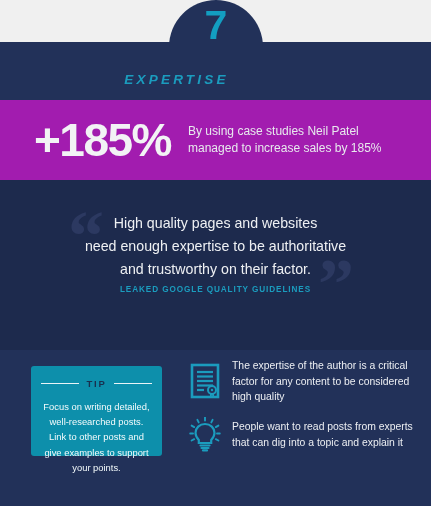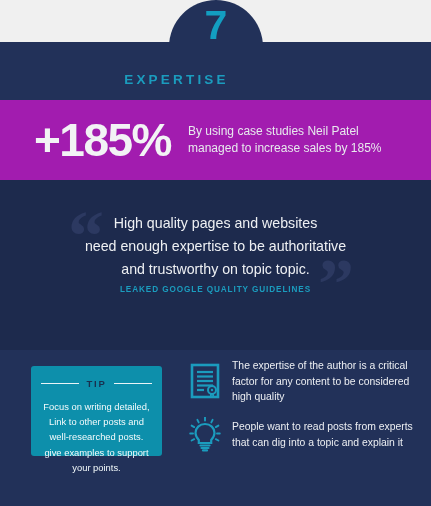--- a/index.html
+++ b/index.html
@@ -55,20 +55,21 @@
   .section-title {
     position: absolute;
     top: 72px;
     left: 0;
     width: 353px;
     text-align: center;
     font-size: 13.5px;
     font-weight: bold;
     color: #1b9cbe;
     letter-spacing: 3.2px;
+    font-style: italic;
   }
 
   
   .stat-band {
     position: relative;
     height: 80px;
     background: #a21caf;
     display: flex;
     align-items: center;
     padding: 0 22px 0 34px;
@@ -222,37 +223,37 @@
   <div class="stat-number">+185%</div>
   <div class="stat-desc">By using case studies Neil Patel managed to increase sales by 185%</div>
 </div>
 
 <div class="quote-band">
   <div class="quote-mark quote-open">“</div>
   <div class="quote-mark quote-close">”</div>
   <div class="quote-text">
     <div>High quality pages and websites</div>
     <div>need enough expertise to be authoritative</div>
-    <div>and trustworthy on topic topic.</div>
+    <div>and trustworthy on their factor.</div>
   </div>
   <div class="quote-attrib">LEAKED GOOGLE QUALITY GUIDELINES</div>
 </div>
 
 <div class="bottom-band">
 
   <div class="tip-card">
     <div class="tip-head">
       <span class="tip-rule"></span>
       <span class="tip-label">TIP</span>
       <span class="tip-rule"></span>
     </div>
     <div class="tip-body">
       <div>Focus on writing detailed,</div>
+      <div>well-researched posts.</div>
       <div>Link to other posts and</div>
-      <div>well-researched posts.</div>
       <div>give examples to support</div>
       <div>your points.</div>
     </div>
   </div>
 
   <div class="facts">
 
     <div class="fact">
       <div class="fact-icon">
         <svg width="30" height="36" viewBox="0 0 30 36">

